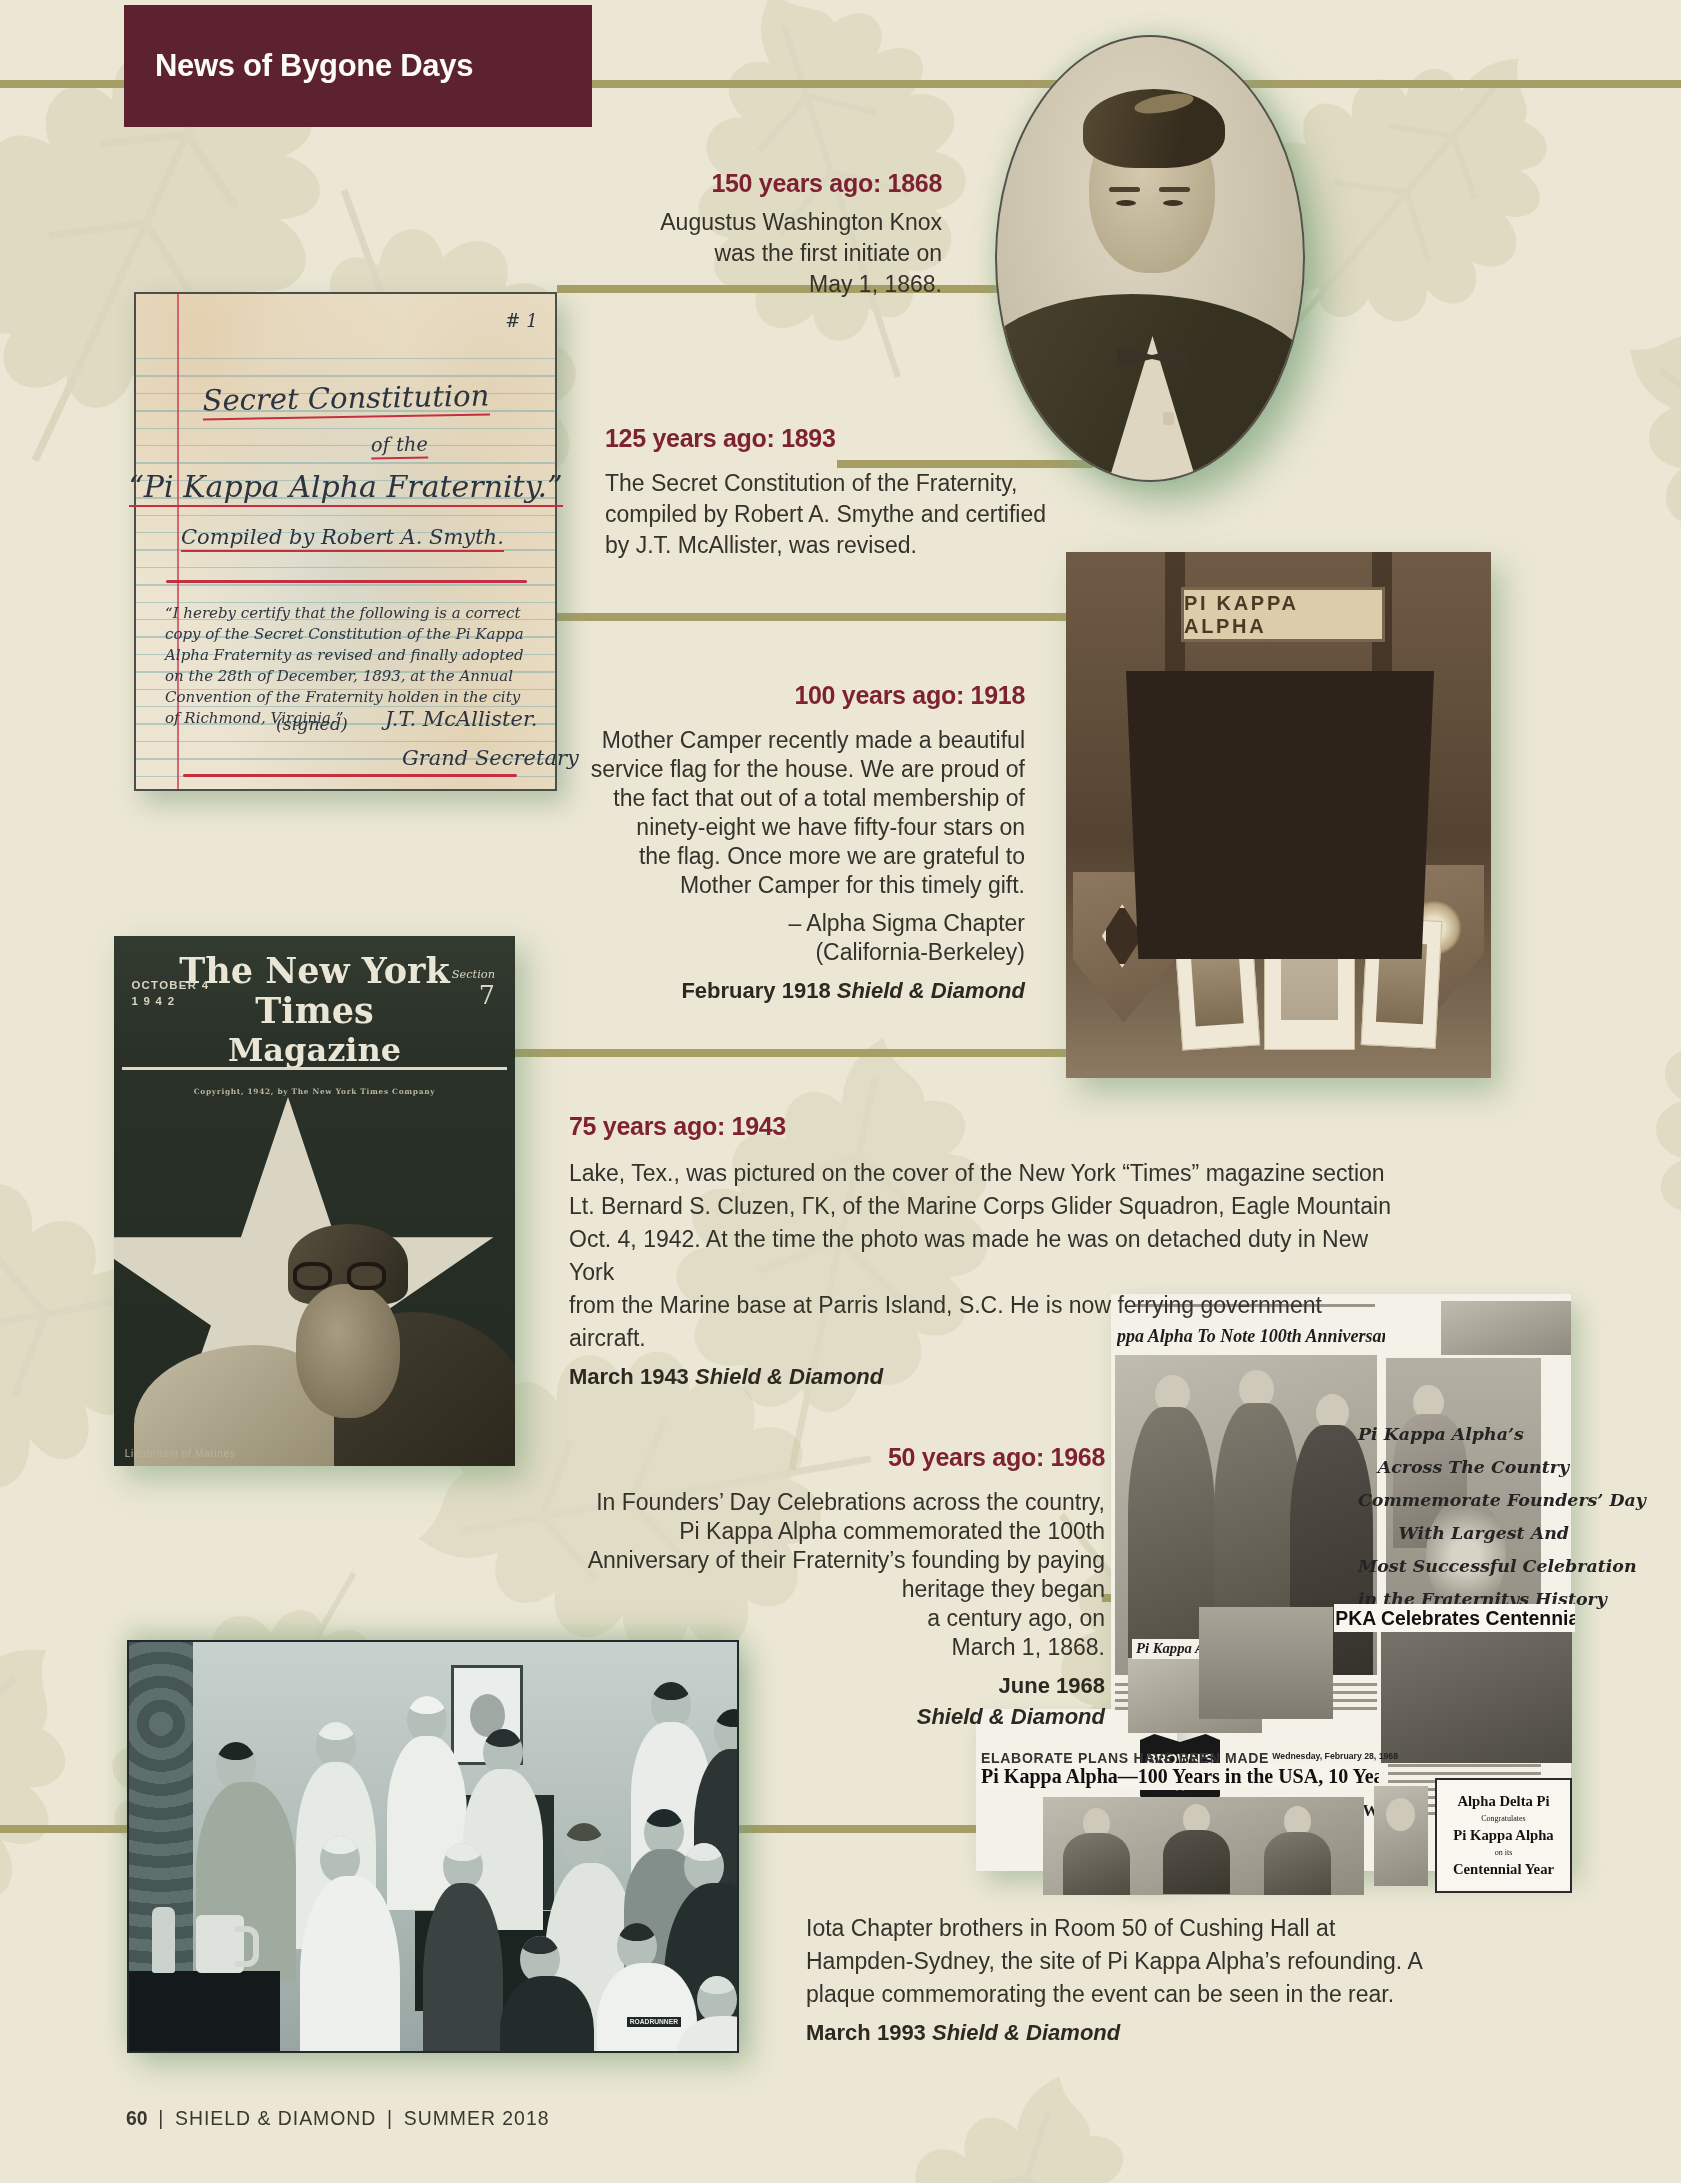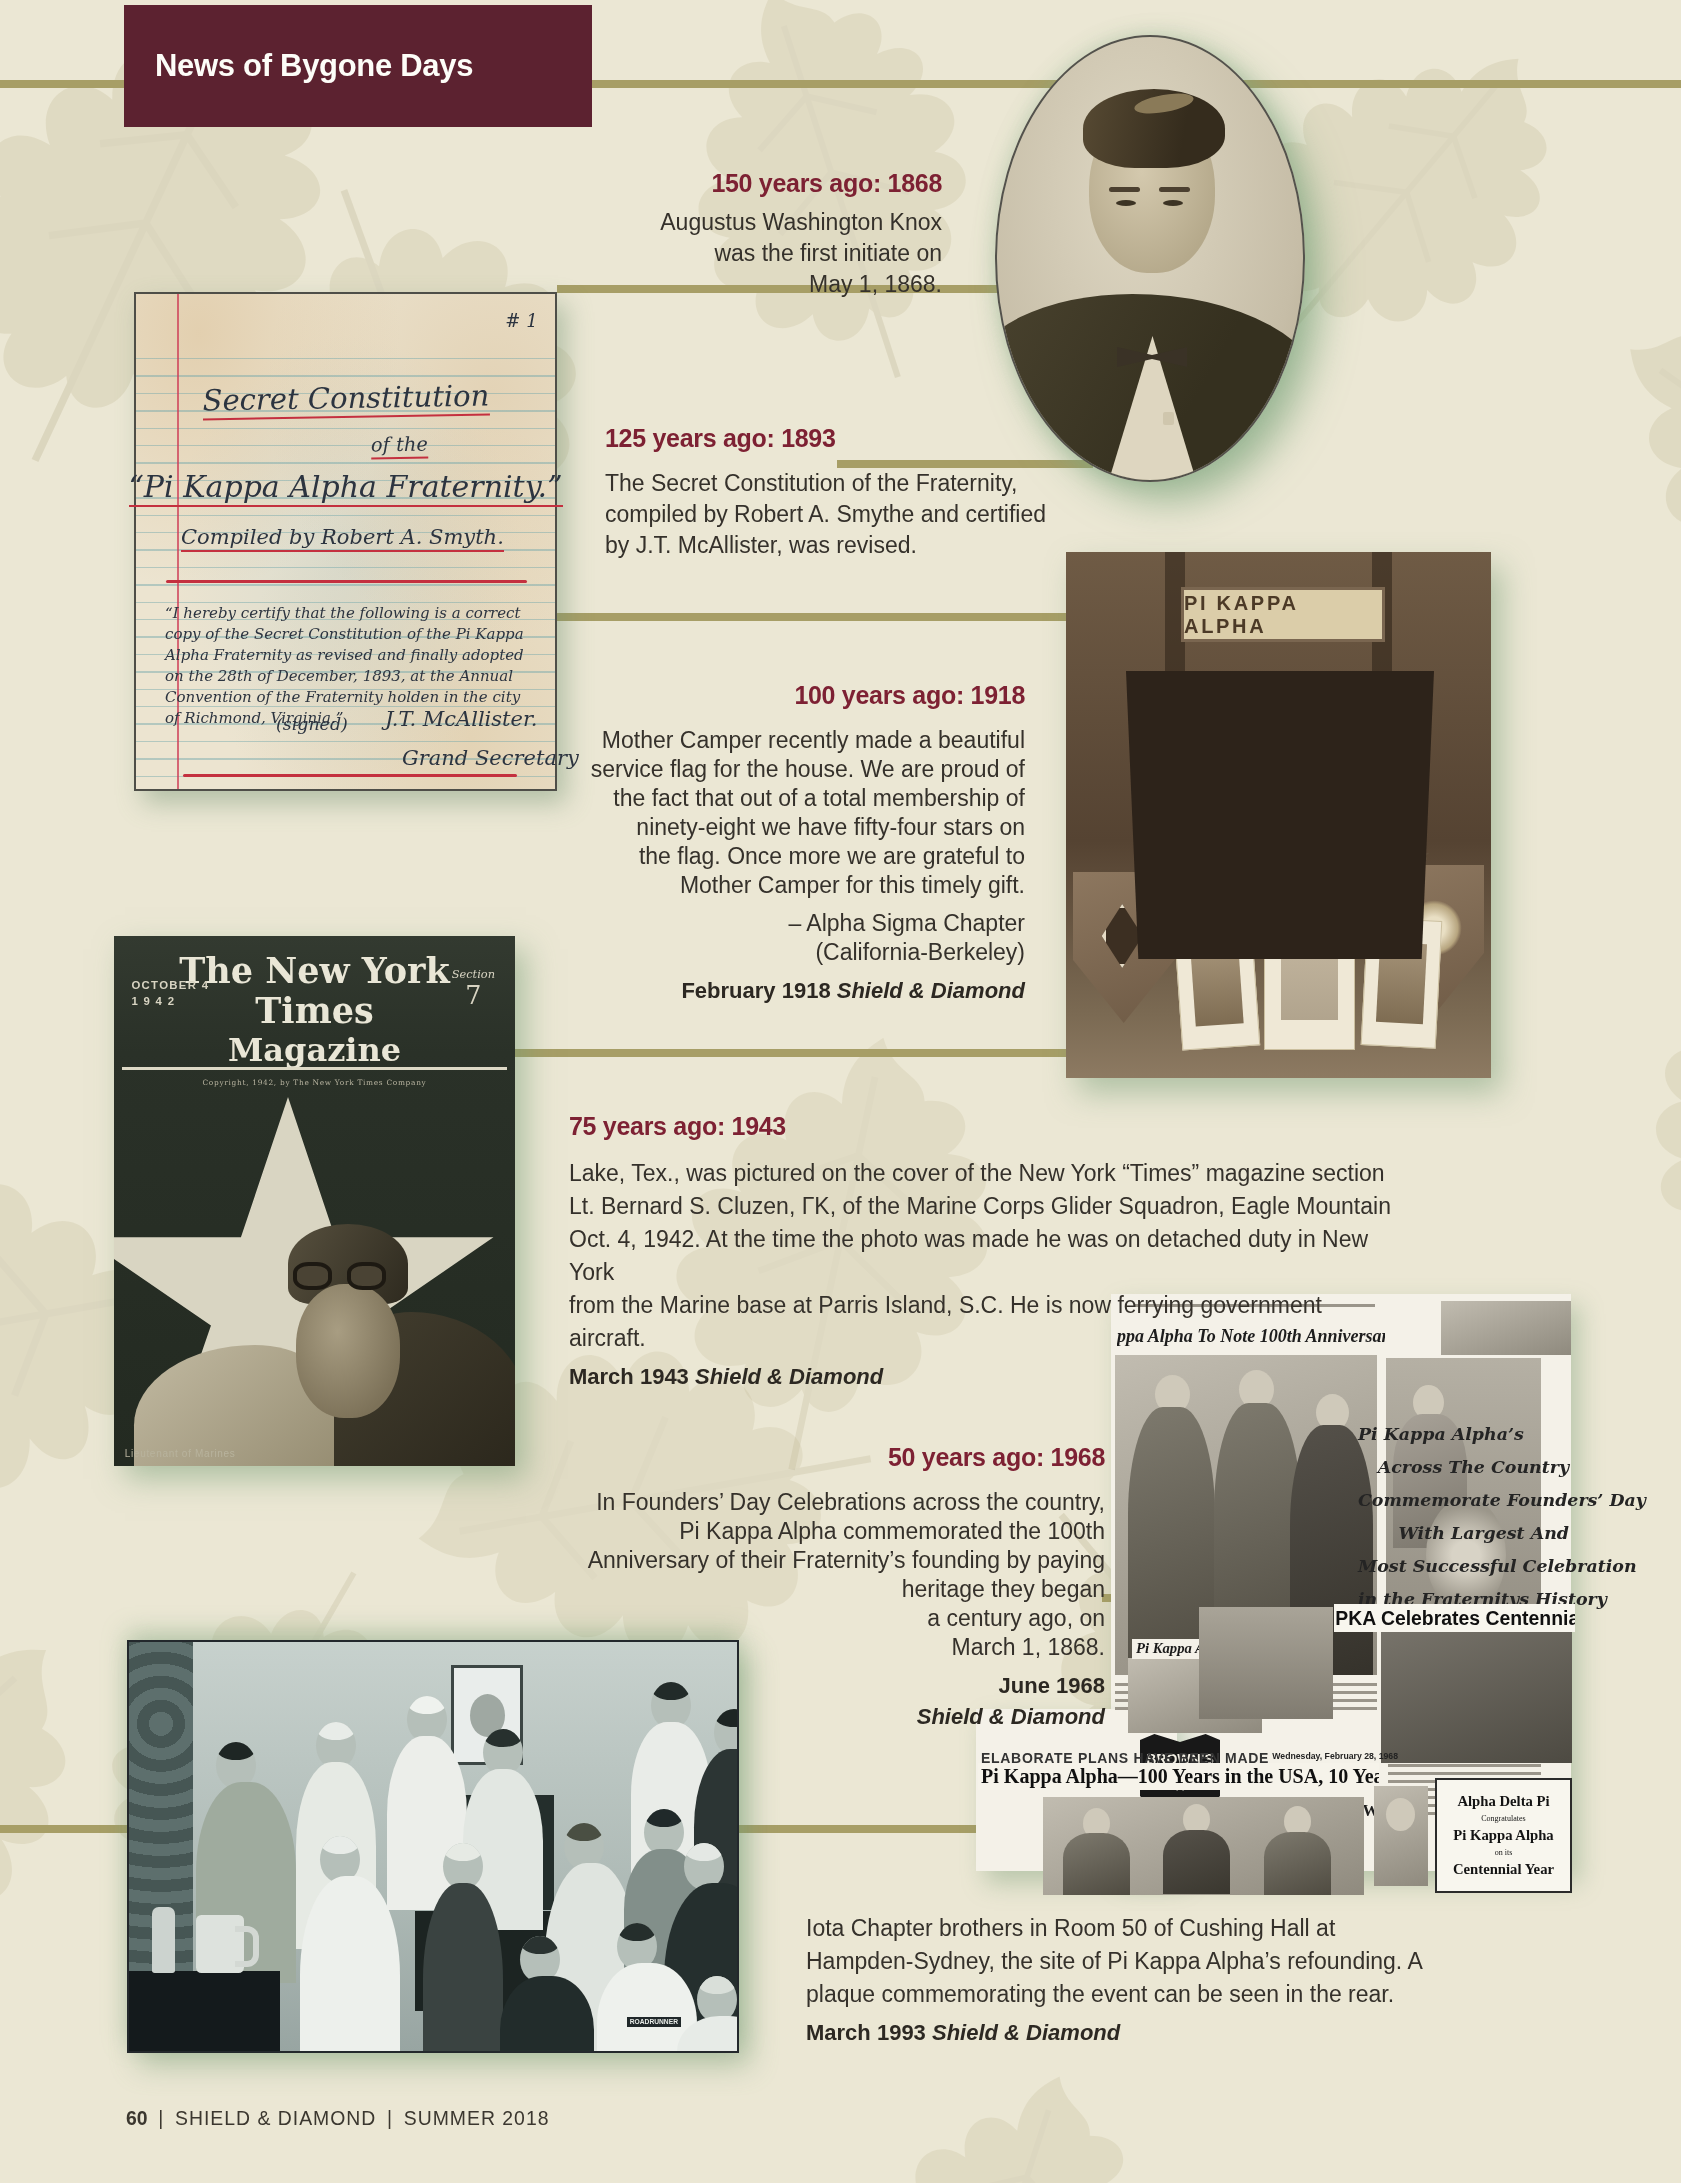--- a/index.html
+++ b/index.html
@@ -99,23 +99,23 @@
   .flagphoto .card .ph{background:linear-gradient(180deg,#a59378,#7e6c52);width:64%;height:64%}
 
   
   .nyt{position:absolute;left:114px;top:936px;width:401px;height:530px;z-index:2;overflow:hidden;
        background:linear-gradient(180deg,#333a30 0%,#2a3128 22%,#232a21 100%);
        box-shadow:10.7px 13.4px 28px rgba(115,155,115,.5)}
   .nyt .mast{position:absolute;left:0;right:0;top:14.7px;text-align:center;color:#e9e6d6;
        font-family:"DejaVu Serif",serif;font-weight:700}
   .nyt .m1{font-size:35px;line-height:40px}
   .nyt .m2{font-size:32px;line-height:39px}
-  .nyt .copy{font-size:7.4px;font-weight:400;color:#b9b5a1;margin-top:8px;letter-spacing:0.7px}
+  .nyt .copy{font-size:7.4px;font-weight:700;color:#b9b5a1;margin-top:17px;letter-spacing:0.7px}
   .nyt .date{position:absolute;left:17.4px;top:41px;color:#d8d4c2;font-size:11.4px;font-weight:700;letter-spacing:1.3px;line-height:16px}
-  .nyt .sec{position:absolute;right:20px;top:31px;color:#d8d4c2;text-align:center;font-family:"DejaVu Serif",serif}
+  .nyt .sec{position:absolute;right:20px;top:31px;color:#d8d4c2;text-align:right;font-family:"DejaVu Serif",serif}
   .nyt .sec .w{font-size:11.4px;font-style:italic}
   .nyt .sec .n{font-size:25.4px;line-height:28px}
   .nyt .rule2{position:absolute;left:8px;right:8px;top:131px;height:2.7px;background:#ddd9c6}
   .nyt .star{position:absolute;left:-40px;top:161px;width:428px;height:401px;background:#d9d5c2;
        clip-path:polygon(50% 0%,61% 35%,98% 35%,68% 57%,79% 91%,50% 70%,21% 91%,32% 57%,2% 35%,39% 35%)}
   .nyt .helmet{position:absolute;left:174px;top:288px;width:120px;height:80px;border-radius:50% 50% 20% 20%;
        background:linear-gradient(120deg,#57503e,#2e2a1f)}
   .nyt .goggle{position:absolute;top:326px;width:39px;height:28px;border:4.7px solid #1d1912;border-radius:40%;background:#4a4334}
   .nyt .face{position:absolute;left:182px;top:348px;width:104px;height:134px;border-radius:46%;
        background:radial-gradient(ellipse at 40% 35%,#a89d82,#7c7158 75%)}

